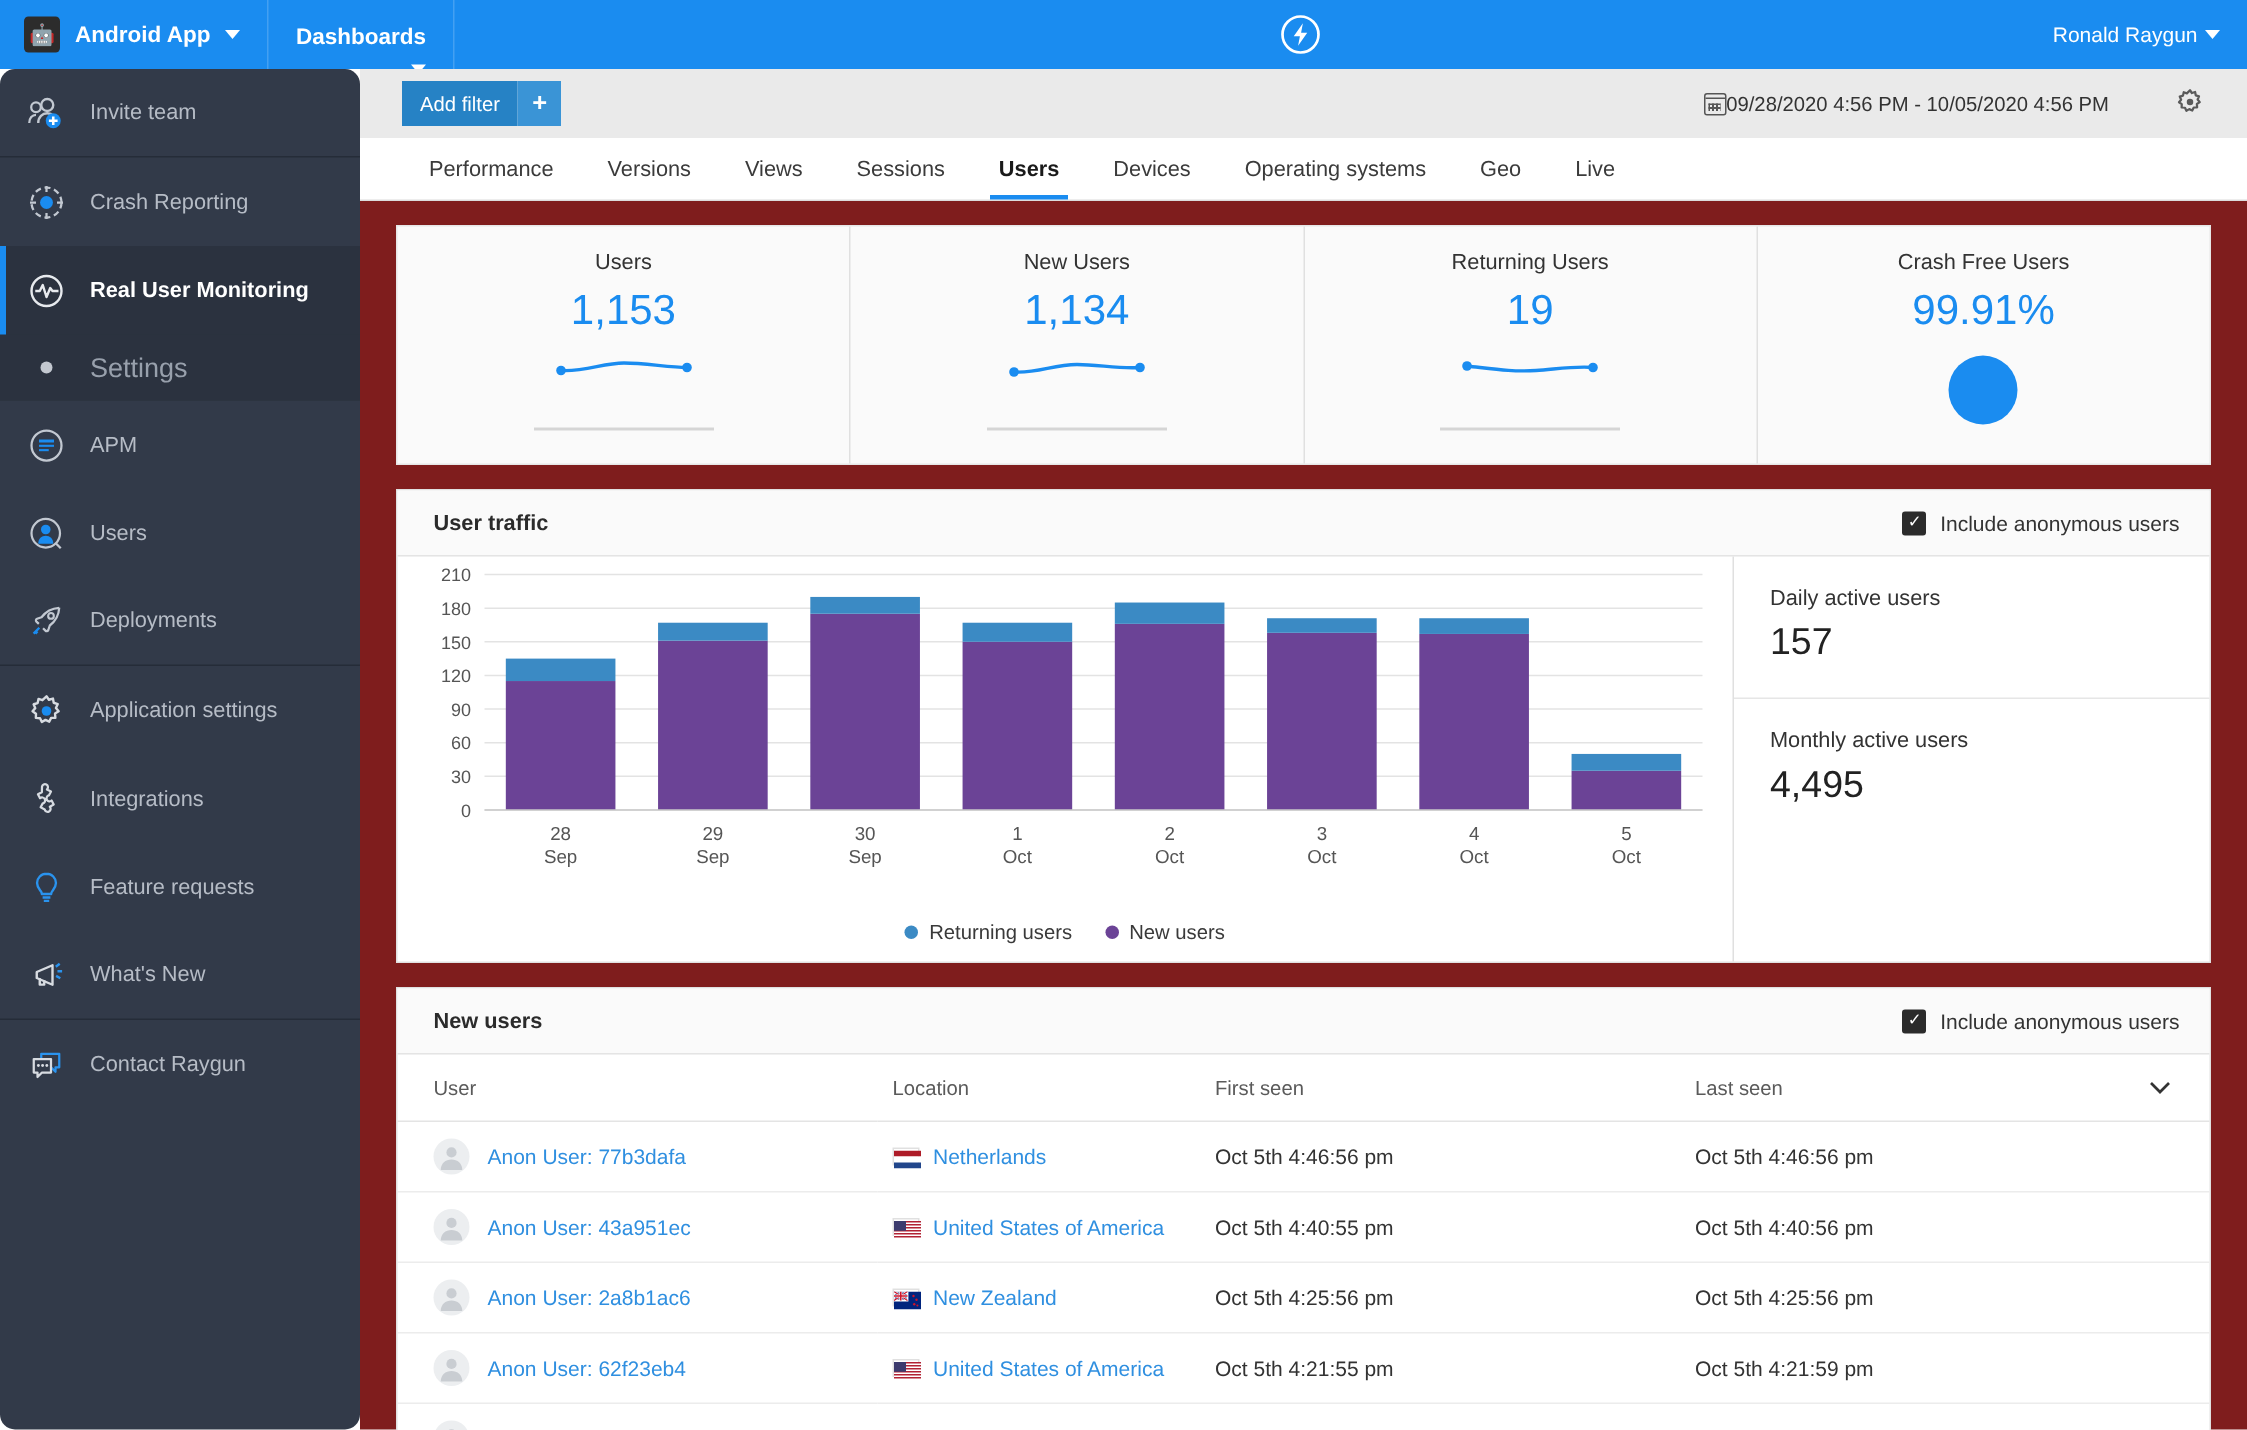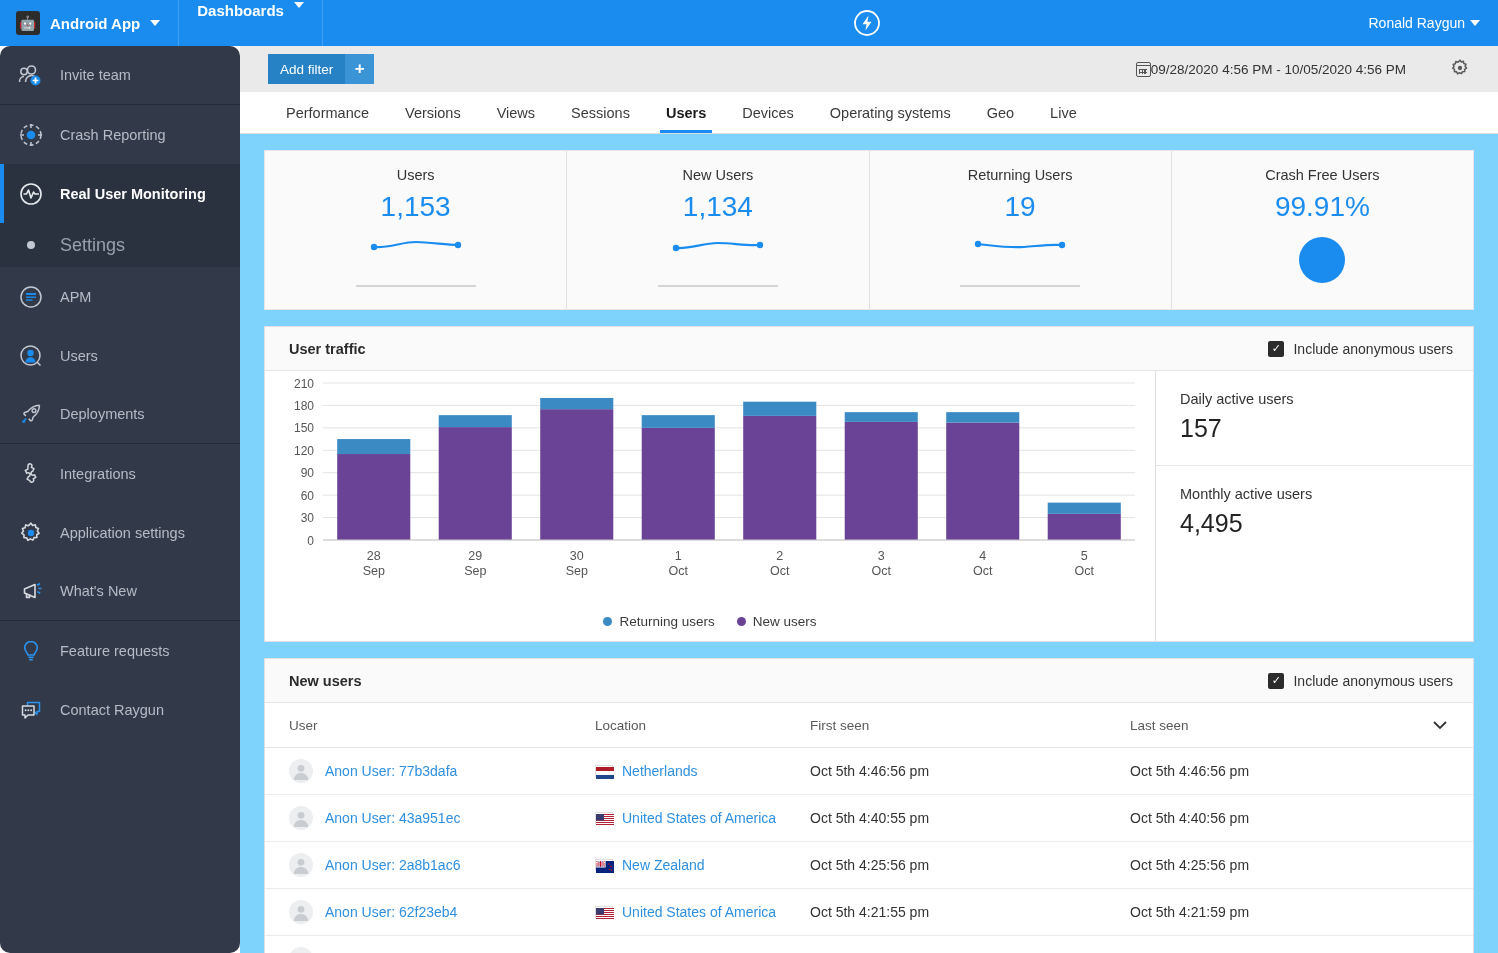--- a/index.html
+++ b/index.html
@@ -27,23 +27,24 @@
     display: flex; align-items: center; justify-content: center;
     font-size: 14px; line-height: 1;
   }
   .app-name { color: #fff; font-size: 15px; font-weight: bold; }
   .caret-down {
     width: 0; height: 0;
     border-left: 5px solid transparent; border-right: 5px solid transparent;
     border-top: 6px solid #fff;
   }
   .dash-chip {
-    display: flex; align-items: flex-start; gap: 10px;
-    height: 46px; padding: 2px 18px;
+    display: flex; align-items: flex-end; gap: 10px;
+    height: 46px; padding: 16px 18px;
     border-right: 1px solid rgba(255,255,255,0.18);
+    flex-direction: column;
   }
   .dash-name { color: #fff; font-size: 15px; font-weight: bold; }
   .ray-logo {
     position: absolute; left: 853px; top: 9px;
     width: 28px; height: 28px;
   }
   .topbar-user {
     position: absolute; right: 18px; top: 0; height: 46px;
     display: flex; align-items: center; gap: 5px;
   }
@@ -74,21 +75,21 @@
     padding-left: 16px; gap: 14px; color: #98a0ac; font-size: 18px;
     background: #2b323f;
   }
   .sb-dot { width: 30px; display: flex; justify-content: center; flex: 0 0 30px; }
   .sb-dot i { width: 8px; height: 8px; border-radius: 50%; background: #c3c8d0; display: block; }
 
   
   .main {
     position: absolute; top: 46px; left: 240px;
     width: 1258px; height: 907px;
-    background: #7dd3fc;
+    background: #7f1d1d;
   }
   .filterbar {
     height: 46px; background: #eaeaea;
     display: flex; align-items: center; padding-left: 28px;
     position: relative;
   }
   .filter-input-bg {
     position: absolute; left: 28px; top: 8px;
     width: 824px; height: 30px; background: #eaeaea;
   }
@@ -328,55 +329,55 @@
         <circle cx="15" cy="8.6" r="1.9" fill="none" stroke="#c2c8d1" stroke-width="1.4"></circle>
         <path d="M7.2 16.5 l-3.8 3.9 M6 19 l-1.4 1.4" stroke="#1a8cf0" stroke-width="1.6"></path>
       </svg>
     </span>
     <span>Deployments</span>
   </div>
 
   <div class="sb-item">
     <span class="sb-ico">
       <svg width="24" height="24" viewBox="0 0 24 24">
-        <path d="M9 3.5 a2 2 0 1 1 3.3 1.8 l2.7 1.4 -1.4 2.6 a2 2 0 1 0 1.8 3.4 l1.4 2.7 -2.6 1.4 a2 2 0 1 1-3.4 1.8 l-2.7-1.4 1.4-2.6 a2 2 0 1 0-1.8-3.4 L6.3 8.5 8.9 7.1 z" fill="none" stroke="#d7dbe1" stroke-width="1.5" stroke-linejoin="round"></path>
-      </svg>
-    </span>
-    <span>Integrations</span>
-  </div>
-
-  <div class="sb-item">
-    <span class="sb-ico">
-      <svg width="24" height="24" viewBox="0 0 24 24">
         <path d="M12 2.2 l1.6 2.3 2.7-.8 .5 2.8 2.7 .9 -1.2 2.6 1.8 2.2 -2.4 1.5 .2 2.8 -2.8 .1 -1.3 2.5 -2.5-1.2 -2.4 1.4 -1.2-2.5 -2.8-.2 .1-2.8 -2.3-1.6 1.8-2.1 -1.1-2.6 2.7-.8 .6-2.8 2.6 .9 z" fill="none" stroke="#d7dbe1" stroke-width="1.6" stroke-linejoin="round"></path>
         <circle cx="12" cy="12" r="3.2" fill="#1a8cf0"></circle>
       </svg>
     </span>
     <span>Application settings</span>
+  </div>
+
+  <div class="sb-item">
+    <span class="sb-ico">
+      <svg width="24" height="24" viewBox="0 0 24 24">
+        <path d="M9 3.5 a2 2 0 1 1 3.3 1.8 l2.7 1.4 -1.4 2.6 a2 2 0 1 0 1.8 3.4 l1.4 2.7 -2.6 1.4 a2 2 0 1 1-3.4 1.8 l-2.7-1.4 1.4-2.6 a2 2 0 1 0-1.8-3.4 L6.3 8.5 8.9 7.1 z" fill="none" stroke="#d7dbe1" stroke-width="1.5" stroke-linejoin="round"></path>
+      </svg>
+    </span>
+    <span>Integrations</span>
+  </div>
+
+  <div class="sb-item">
+    <span class="sb-ico">
+      <svg width="24" height="24" viewBox="0 0 24 24">
+        <path d="M12 2.5 c-3.6 0-6.3 2.8-6.3 6.2 0 2.4 1.3 3.9 2.3 5.2 .6.8 .9 1.3 .9 2.1 h6.2 c0-.8 .3-1.3 .9-2.1 1-1.3 2.3-2.8 2.3-5.2 0-3.4-2.7-6.2-6.3-6.2 z" fill="none" stroke="#2a93ee" stroke-width="1.6" stroke-linejoin="round"></path>
+        <path d="M9.4 18.3 h5.2 M10.2 20.6 h3.6" stroke="#2a93ee" stroke-width="1.6"></path>
+      </svg>
+    </span>
+    <span>Feature requests</span>
   </div>
 
   <div class="sb-item sb-sep">
     <span class="sb-ico">
       <svg width="24" height="24" viewBox="0 0 24 24">
         <path d="M16 5.5 L5.5 10 v4 L16 18.5 z" fill="none" stroke="#d7dbe1" stroke-width="1.6" stroke-linejoin="round"></path>
         <path d="M7.5 14.2 v4.2 h3 v-2.9" fill="none" stroke="#d7dbe1" stroke-width="1.6" stroke-linejoin="round"></path>
         <path d="M18.2 6.5 l2.6-2 M19.3 9.5 h3.1 M18.4 12.6 l2.8 1.6" stroke="#2a93ee" stroke-width="1.6"></path>
       </svg>
     </span>
     <span>What's New</span>
-  </div>
-
-  <div class="sb-item">
-    <span class="sb-ico">
-      <svg width="24" height="24" viewBox="0 0 24 24">
-        <path d="M12 2.5 c-3.6 0-6.3 2.8-6.3 6.2 0 2.4 1.3 3.9 2.3 5.2 .6.8 .9 1.3 .9 2.1 h6.2 c0-.8 .3-1.3 .9-2.1 1-1.3 2.3-2.8 2.3-5.2 0-3.4-2.7-6.2-6.3-6.2 z" fill="none" stroke="#2a93ee" stroke-width="1.6" stroke-linejoin="round"></path>
-        <path d="M9.4 18.3 h5.2 M10.2 20.6 h3.6" stroke="#2a93ee" stroke-width="1.6"></path>
-      </svg>
-    </span>
-    <span>Feature requests</span>
   </div>
 
   <div class="sb-item">
     <span class="sb-ico">
       <svg width="24" height="24" viewBox="0 0 24 24">
         <path d="M8.5 4.5 h12 v9 h-2.5 v3 l-3-3 h-6.5 z" fill="none" stroke="#2a93ee" stroke-width="1.5" stroke-linejoin="round"></path>
         <path d="M15 8 H3.5 v9 h2.5 v3 l3-3 h6 z" fill="#323a49" stroke="#d7dbe1" stroke-width="1.5" stroke-linejoin="round"></path>
         <circle cx="6.6" cy="12.3" r="0.95" fill="#d7dbe1"></circle>
         <circle cx="9.4" cy="12.3" r="0.95" fill="#d7dbe1"></circle>
         <circle cx="12.2" cy="12.3" r="0.95" fill="#d7dbe1"></circle>

